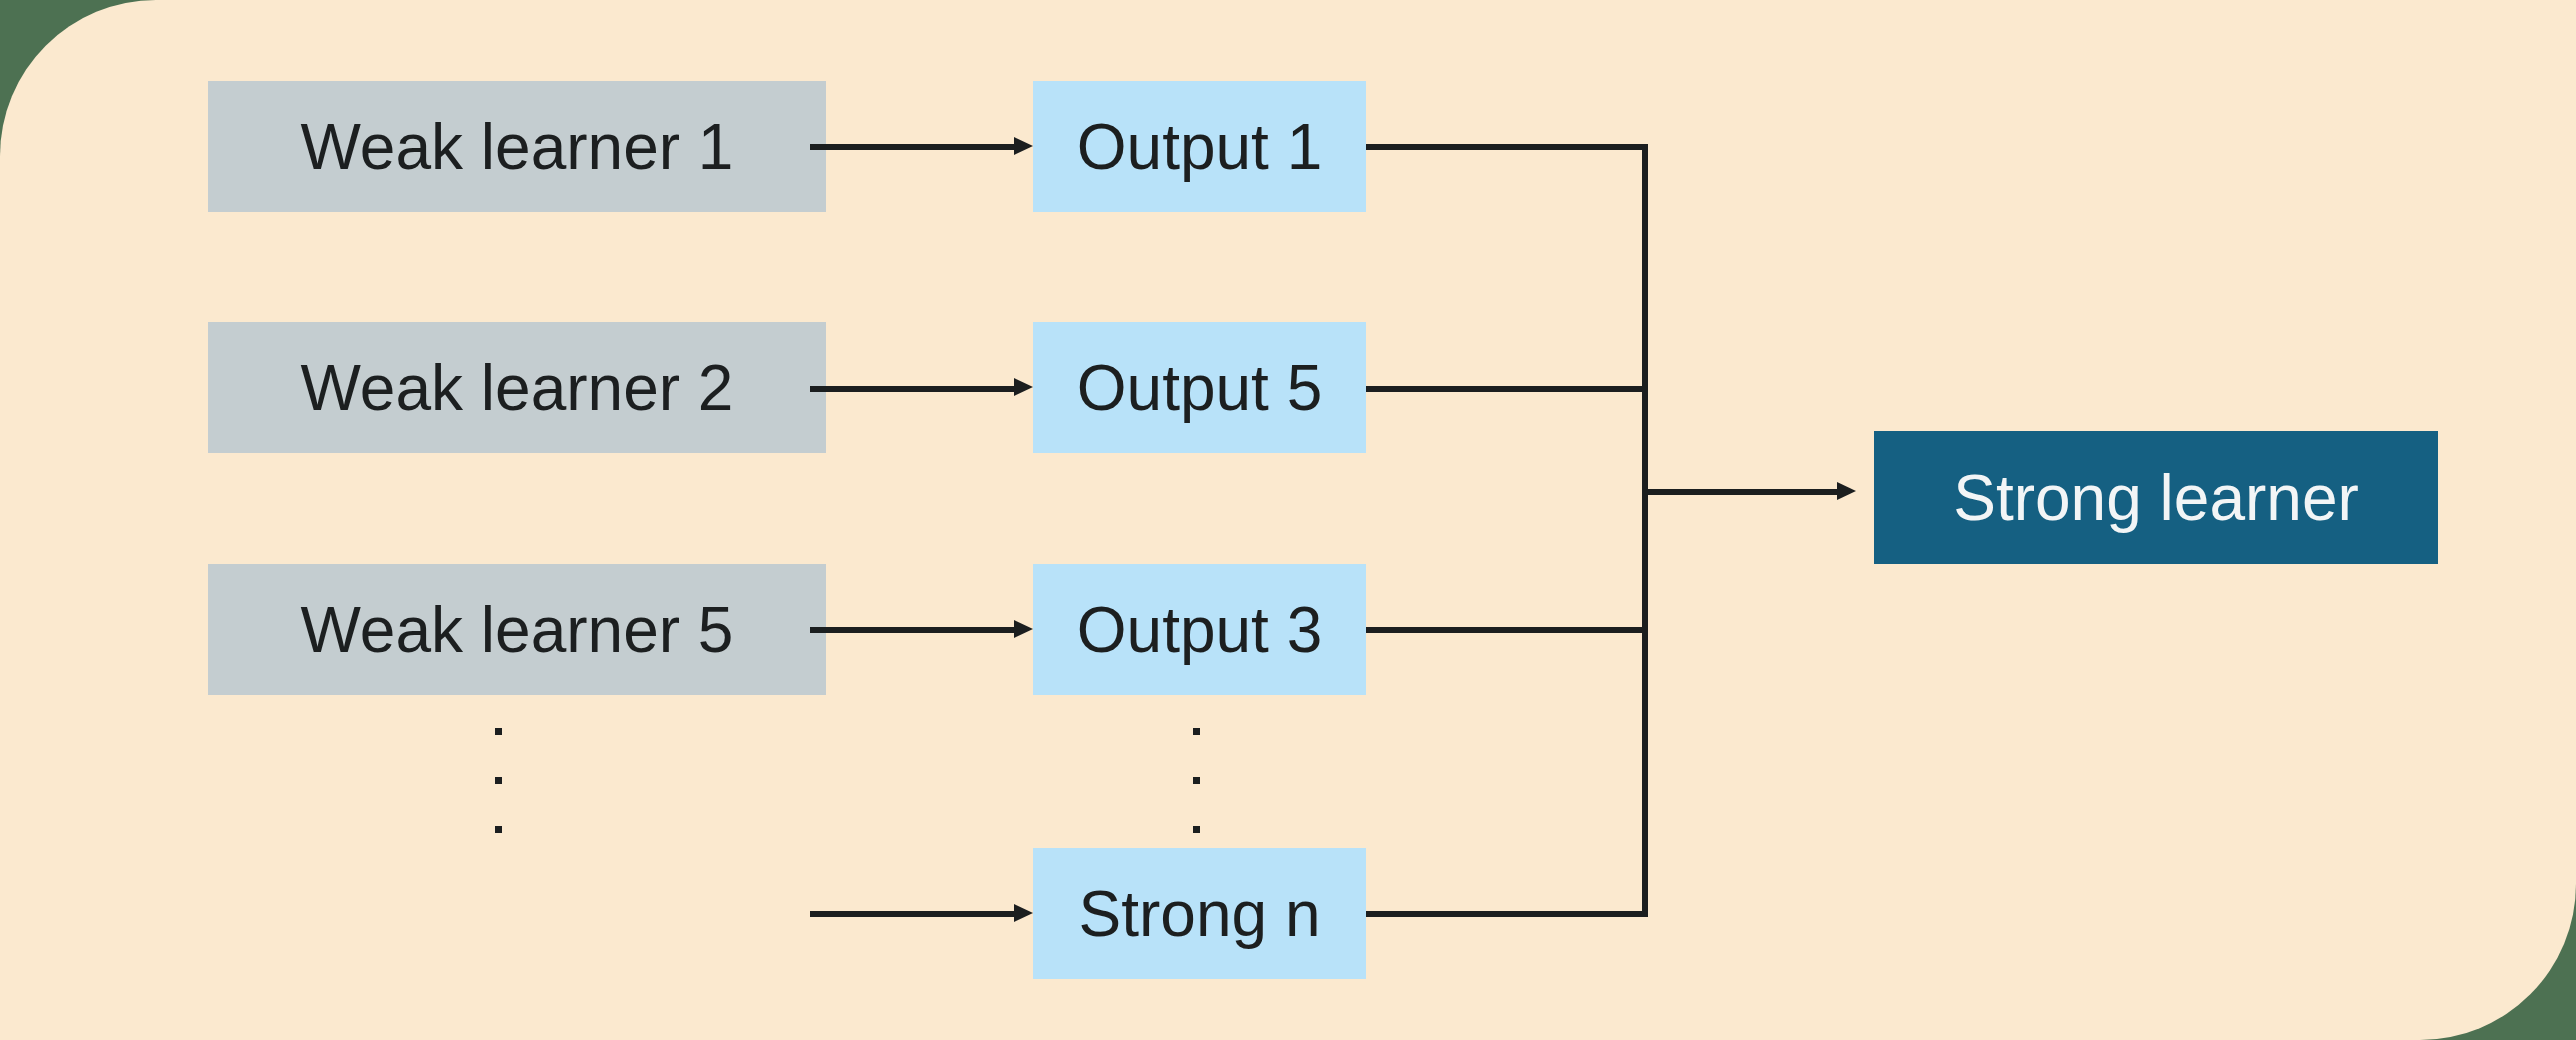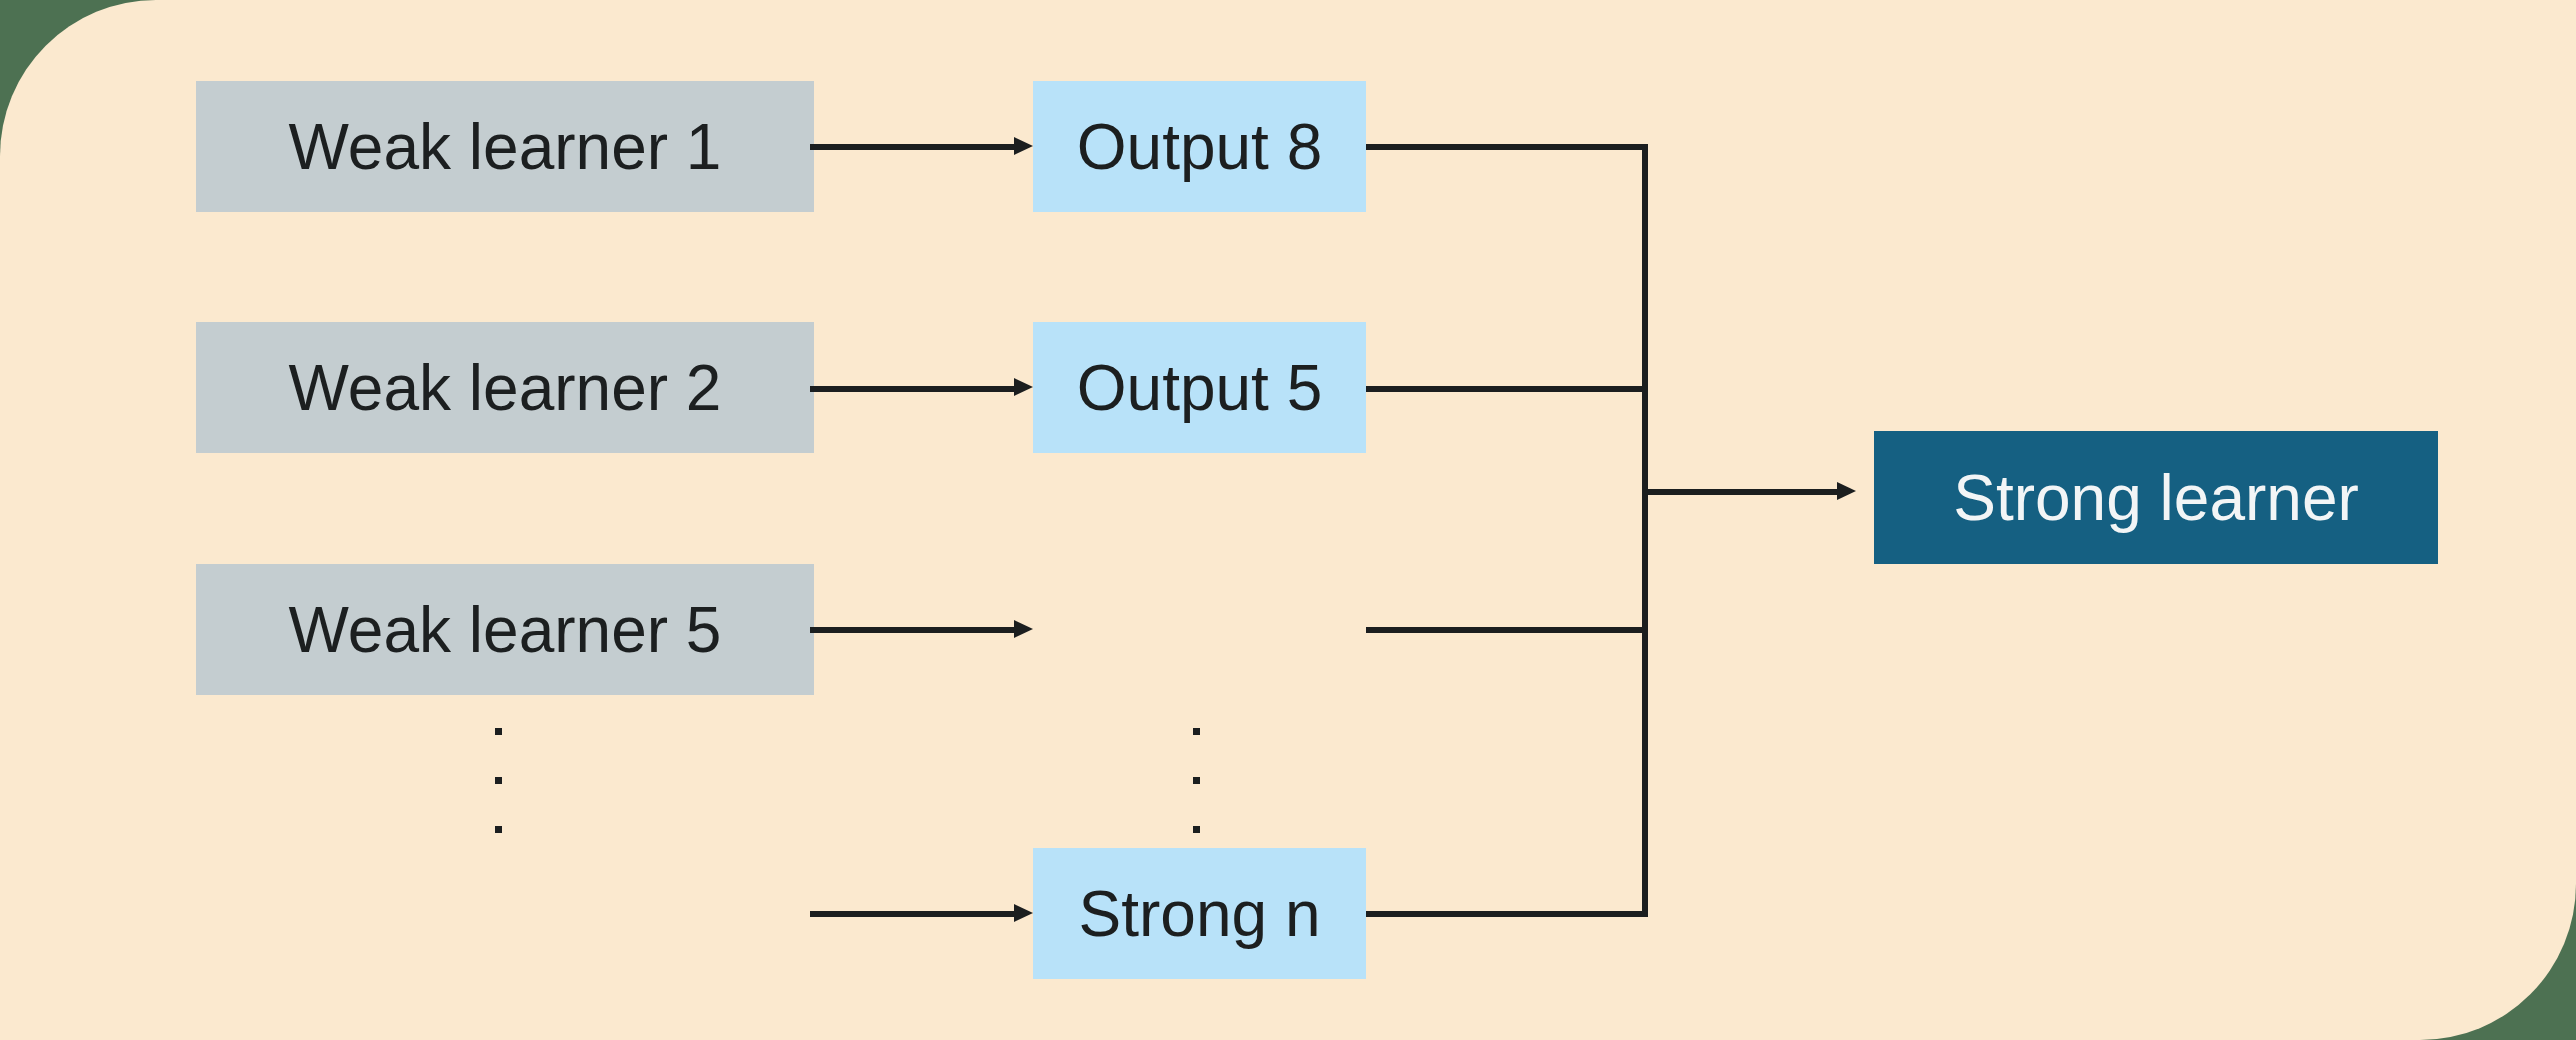--- a/index.html
+++ b/index.html
@@ -20,21 +20,21 @@
     background: var(--panel, #fbe9cf);
     border-radius: 156px 0 156px 0;
   }
   .box {
     position: absolute;
     display: flex; align-items: center; justify-content: center;
     font-size: 64px; line-height: 1;
     white-space: nowrap;
   }
   .weak {
-    left: 196px; width: 618px; height: 131px;
+    left: 208px; width: 618px; height: 131px;
     background: var(--weak_box, #c4cdd0);
     color: var(--ink, #1c1f20);
   }
   .out {
     left: 1033px; width: 333px; height: 131px;
     background: var(--output_box, #b8e2f9);
     color: var(--ink, #1c1f20);
   }
   .strong {
     left: 1858px; top: 431px; width: 564px; height: 133px;
@@ -60,39 +60,42 @@
 
 <div class="stage">
   <div class="panel">
 
     <div class="box weak" style="top:81px">
       <span>Weak learner 1</span>
     </div>
     <div class="hline" style="left:810px; top:144px; width:206px"></div>
     <div class="head" style="left:1014px; top:137px"></div>
     <div class="box out" style="top:81px">
-      <span>Output 8</span>
+      <span>Output 1</span>
     </div>
     <div class="hline" style="left:1366px; top:144px; width:282px"></div>
 
     <div class="box weak" style="top:322px">
       <span>Weak learner 2</span>
     </div>
     <div class="hline" style="left:810px; top:386px; width:206px"></div>
     <div class="head" style="left:1014px; top:378px"></div>
     <div class="box out" style="top:322px">
       <span>Output 5</span>
     </div>
     <div class="hline" style="left:1366px; top:386px; width:282px"></div>
 
     <div class="box weak" style="top:564px">
       <span>Weak learner 5</span>
     </div>
     <div class="hline" style="left:810px; top:627px; width:206px"></div>
     <div class="head" style="left:1014px; top:620px"></div>
+    <div class="box out" style="top:564px">
+      <span>Output 3</span>
+    </div>
     <div class="hline" style="left:1366px; top:627px; width:282px"></div>
 
     <div class="dot" style="left:495px; top:728px"></div>
     <div class="dot" style="left:495px; top:777px"></div>
     <div class="dot" style="left:495px; top:826px"></div>
 
     <div class="dot" style="left:1193px; top:728px"></div>
     <div class="dot" style="left:1193px; top:777px"></div>
     <div class="dot" style="left:1193px; top:826px"></div>
 

